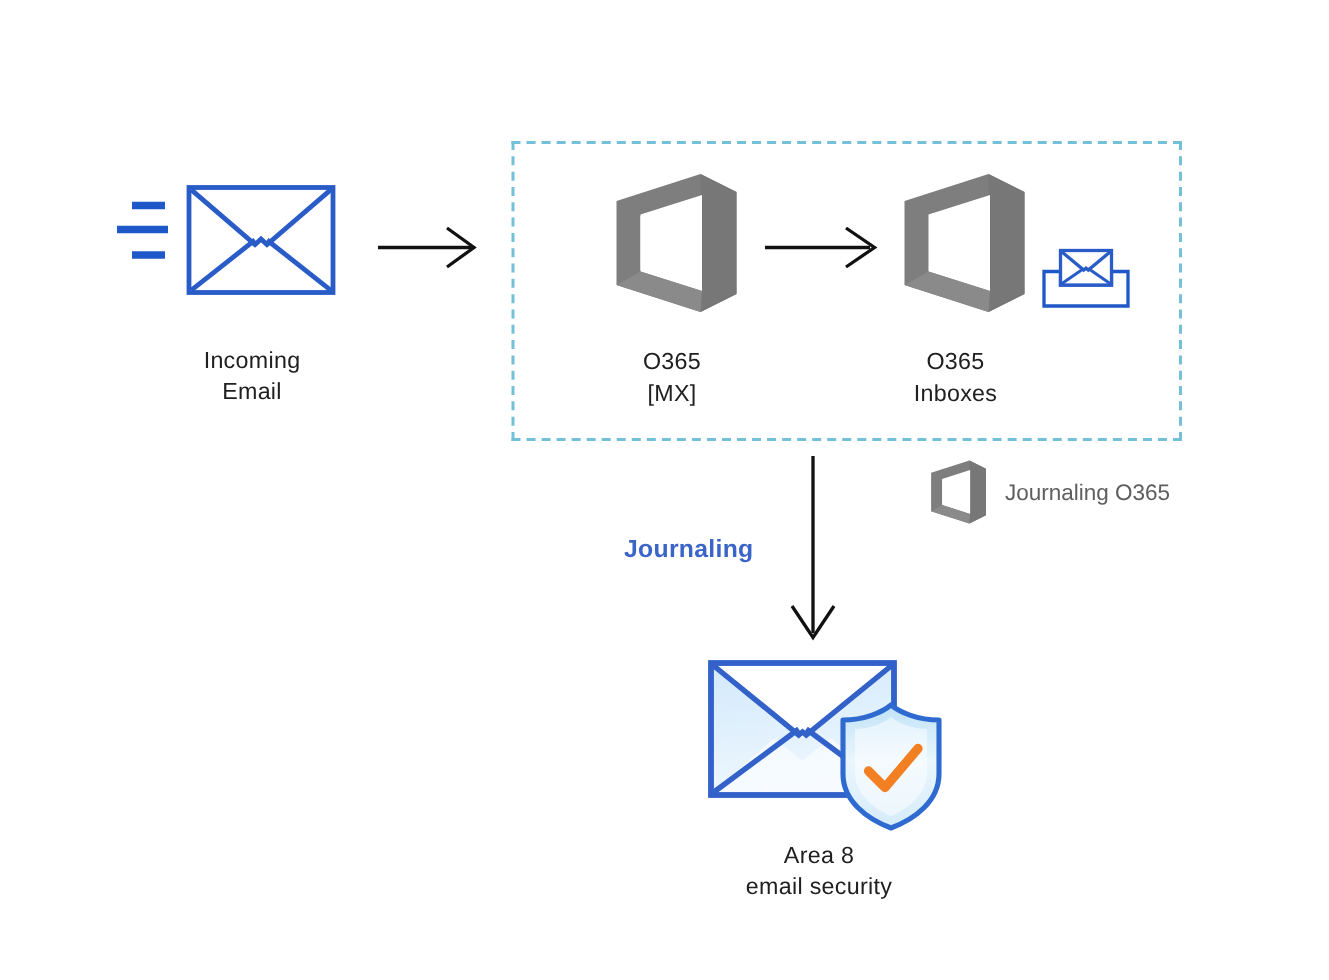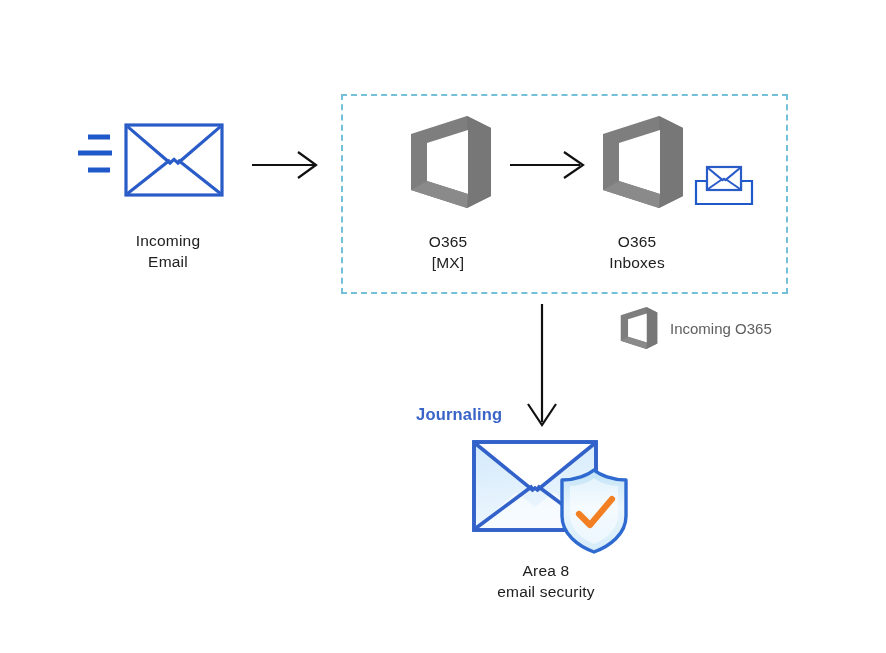--- a/index.html
+++ b/index.html
@@ -129,21 +129,20 @@
   
   #journaling-label {
     position: absolute;
     left: 416px;
     top: 353px;
     font-size: 16.5px;
     font-weight: bold;
     color: #3a64c8;
     font-family: "Liberation Sans", sans-serif;
     letter-spacing: 0.2px;
-    margin-top: 48px;
   }
   
   #area1-icon {
     left: 466px;
     top: 430px;
     width: 170px;
     height: 120px;
   }
   #area1-caption {
     left: 466px;
@@ -231,21 +230,21 @@
 
   <div id="legend">
     <span id="legend-icon">
       <svg width="42" height="44" viewBox="0 0 92 96">
         <path d="M 6 20 L 62 2 L 86 14 L 86 82 L 62 94 L 6 76 Z" fill="#7e7e7e"></path>
         <path d="M 62 2 L 86 14 L 86 82 L 62 94 Z" fill="#777777"></path>
         <path d="M 22 29 L 63 16 L 63 80 L 22 67 Z" fill="#ffffff"></path>
         <path d="M 6 76 L 22 67 L 63 80 L 62 94 Z" fill="#8a8a8a"></path>
       </svg>
     </span>
-    <span id="legend-label">Incoming O365</span>
+    <span id="legend-label">Journaling O365</span>
   </div>
 
   <div id="journaling-label">Journaling</div>
 
   <div class="node" id="arrow-journaling">
     <svg width="60" height="125" viewBox="0 0 60 125">
       <line x1="30" y1="0" x2="30" y2="118" stroke="#111111" stroke-width="2.2"></line>
       <path d="M 16 100 L 30 121 L 44 100" fill="none" stroke="#111111" stroke-width="2.2" stroke-linecap="butt" stroke-linejoin="miter"></path>
     </svg>
   </div>

